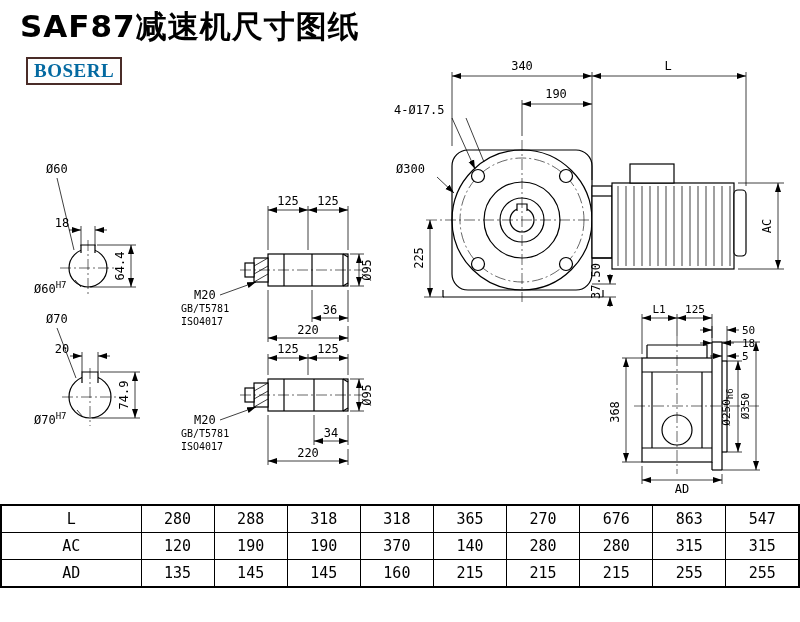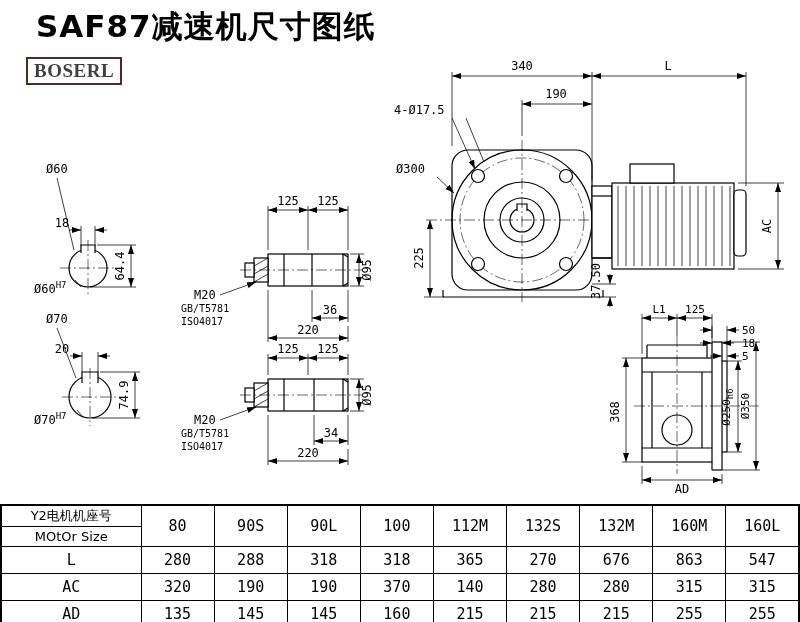--- a/index.html
+++ b/index.html
@@ -1,29 +1,29 @@
 <!DOCTYPE html>
 <html><head>
 <meta charset="utf-8">
 <style>
   html,body{margin:0;padding:0;}
   body{
     width:800px;height:622px;position:relative;overflow:hidden;
     background:#ffffff;font-family:"DejaVu Sans",sans-serif;color:#000;
   }
   .title{
-    position:absolute;left:36px;top:6px;font-size:31px;font-weight:bold;
+    position:absolute;left:20px;top:6px;font-size:31px;font-weight:bold;
     letter-spacing:1px;font-family:"DejaVu Sans",sans-serif;white-space:nowrap;
   }
   .brand{
     position:absolute;left:26px;top:57px;border:2px solid #4a2c28;
     padding:0 6px;height:24px;line-height:24px;background:#fefefe;
   }
   .brand span{
-    color:#404040;font-family:"Liberation Serif",serif;font-weight:bold;
+    color:#0369a1;font-family:"Liberation Serif",serif;font-weight:bold;
     font-size:19px;letter-spacing:.5px;margin-top:28px;
   }
   svg.drawing{position:absolute;left:0;top:0;}
   .ln{stroke:#000;stroke-width:1.2;fill:none;}
   .lnf{stroke:#000;stroke-width:1.2;fill:#fff;}
   .thin{stroke:#000;stroke-width:.75;fill:none;}
   .cl{stroke:#000;stroke-width:.6;fill:none;stroke-dasharray:11 3 2 3;}
   text.dim{font-family:"DejaVu Sans Mono",monospace;font-size:12px;fill:#000;stroke:none;}
   text.dim.sm{font-size:11px;}
   text.dim.xs{font-size:10px;}
@@ -295,50 +295,35 @@
       <col>
       <col>
       <col>
       <col>
       <col>
       <col>
       <col>
       <col>
   </colgroup>
   <tbody>
-    <tr class="hdr">
-      <td class="motor-size-cell">
-        <div class="cn">Y2电机机座号</div>
-        <div class="en">MOtOr Size</div>
-      </td>
-      <td>80</td>
-      <td>90S</td>
-      <td>90L</td>
-      <td>100</td>
-      <td>112M</td>
-      <td>132S</td>
-      <td>132M</td>
-      <td>160M</td>
-      <td>160L</td>
-    </tr>
     <tr>
       <td>L</td>
       <td>280</td>
       <td>288</td>
       <td>318</td>
       <td>318</td>
       <td>365</td>
       <td>270</td>
       <td>676</td>
       <td>863</td>
       <td>547</td>
     </tr>
     <tr>
       <td>AC</td>
-      <td>320</td>
+      <td>120</td>
       <td>190</td>
       <td>190</td>
       <td>370</td>
       <td>140</td>
       <td>280</td>
       <td>280</td>
       <td>315</td>
       <td>315</td>
     </tr>
     <tr>

